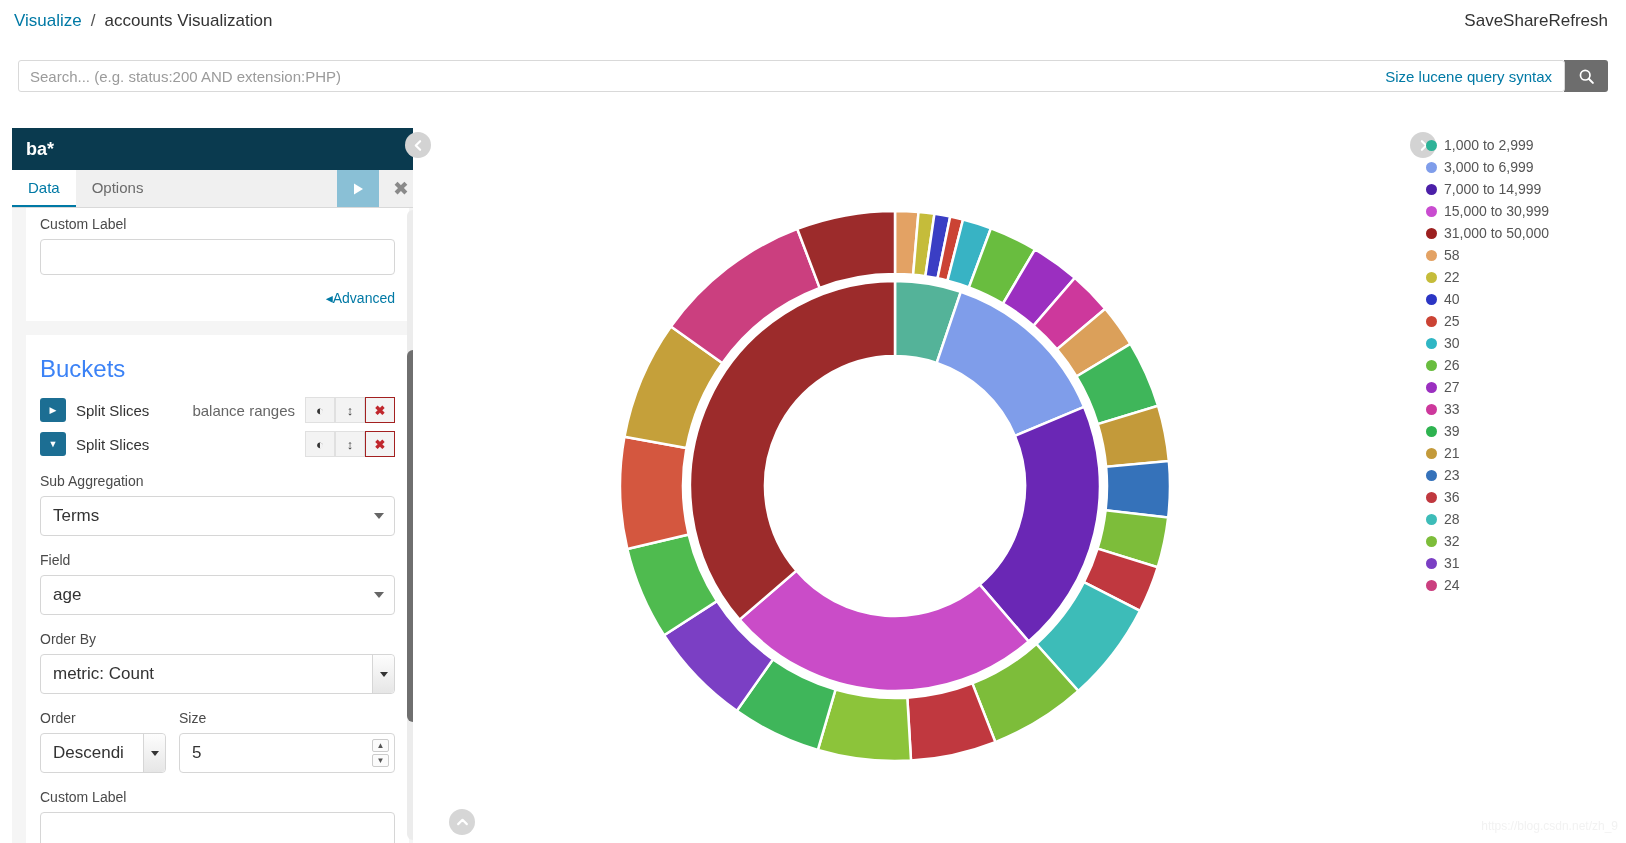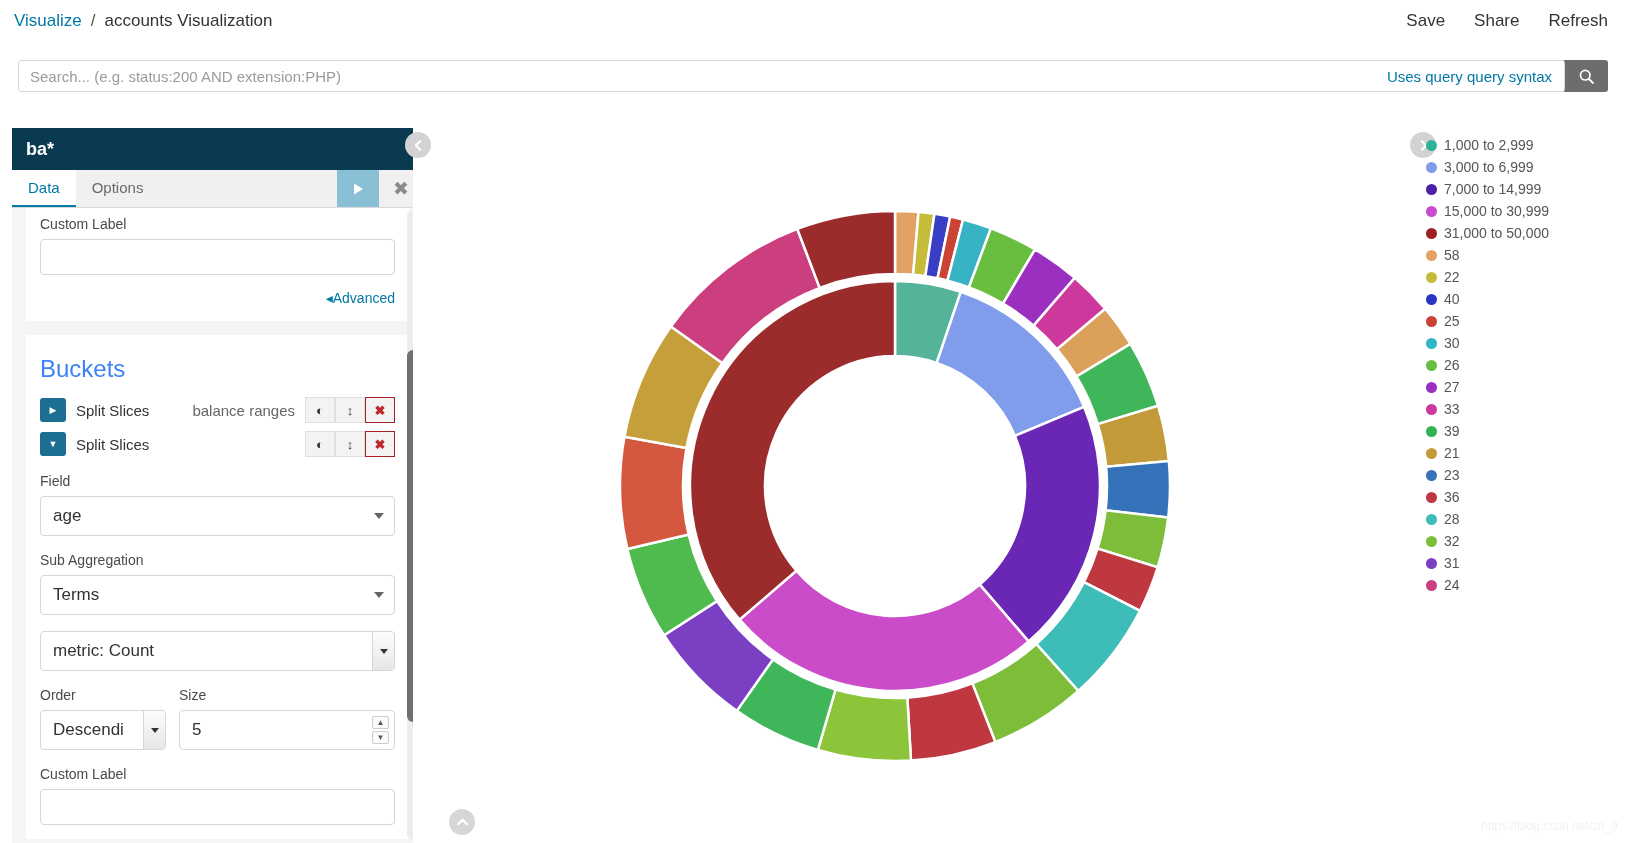--- a/index.html
+++ b/index.html
@@ -13,21 +13,21 @@
 
   
   .topbar {
     position:absolute; left:0; top:0; width:1626px; height:42px;
     display:flex; align-items:center; background:#fff;
   }
   .breadcrumb { display:flex; align-items:center; padding-left:14px; font-size:17px; }
   .crumb-link { color:#0079a5; cursor:pointer; }
   .crumb-sep { color:#555; margin:0 9px; }
   .crumb-cur { color:#333; }
-  .top-actions { margin-left:auto; display:flex; align-items:center; gap:29px; padding-right:18px; }
+  .top-actions { margin-left:auto; display:flex; align-items:center; padding-right:18px; }
   .top-action { color:#333; font-size:17px; cursor:pointer; }
 
   
   .querybar {
     position:absolute; left:0; top:54px; width:1626px; height:44px;
     padding:0 18px; display:flex; align-items:center;
   }
   .query-wrap {
     position:relative; flex:1; height:32px; display:flex; align-items:center;
     border:1px solid #d9d9d9; border-radius:3px; background:#fff;
@@ -220,21 +220,21 @@
     <div class="top-actions">
       <span class="top-action">Save</span>
       <span class="top-action">Share</span>
       <span class="top-action">Refresh</span>
     </div>
   </div>
 
   <div class="querybar">
     <div class="query-wrap">
       <input class="query-input" type="text" placeholder="Search... (e.g. status:200 AND extension:PHP)" style="">
-      <span class="lucene-hint">Uses query query syntax</span>
+      <span class="lucene-hint">Size lucene query syntax</span>
     </div>
     <button class="search-btn">
       <svg width="17" height="17" viewBox="0 0 20 20">
         <circle cx="8.5" cy="8.5" r="5.6" fill="none" stroke="#fff" stroke-width="2"></circle>
         <line x1="12.6" y1="12.6" x2="17.5" y2="17.5" stroke="#fff" stroke-width="2.4" stroke-linecap="round"></line>
       </svg>
     </button>
   </div>
 
 
@@ -281,36 +281,37 @@
         <div class="bucket-row">
           <button class="bucket-toggle">▼</button>
           <span class="bucket-name">Split Slices</span>
           <span class="bucket-agg"></span>
           <button class="mini-btn">◐</button>
           <button class="mini-btn">↕</button>
           <button class="mini-btn danger">✖</button>
         </div>
 
         <div class="fgroup">
+          <span class="fld-label">Sub Aggregation</span>
+          <div class="selectwrap">
+            <div class="selectbox">Terms</div>
+            <span class="caret"></span>
+          </div>
+        </div>
+
+        <div class="fgroup">
           <span class="fld-label">Field</span>
           <div class="selectwrap">
             <div class="selectbox">age</div>
             <span class="caret"></span>
           </div>
         </div>
 
         <div class="fgroup">
-          <span class="fld-label">Sub Aggregation</span>
-          <div class="selectwrap">
-            <div class="selectbox">Terms</div>
-            <span class="caret"></span>
-          </div>
-        </div>
-
-        <div class="fgroup">
+          <span class="fld-label">Order By</span>
           <div class="selectwrap">
             <div class="selectbox native">metric: Count</div>
             <span class="native-arrow"></span>
           </div>
         </div>
 
         <div class="row2">
           <div class="col-order">
             <span class="fld-label">Order</span>
             <div class="selectwrap">

